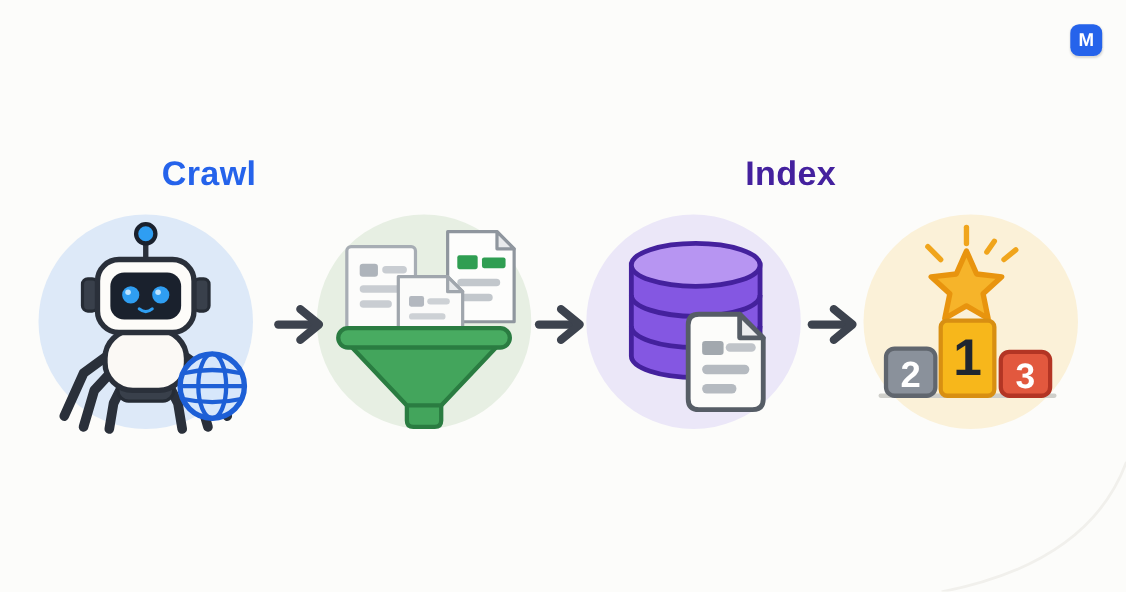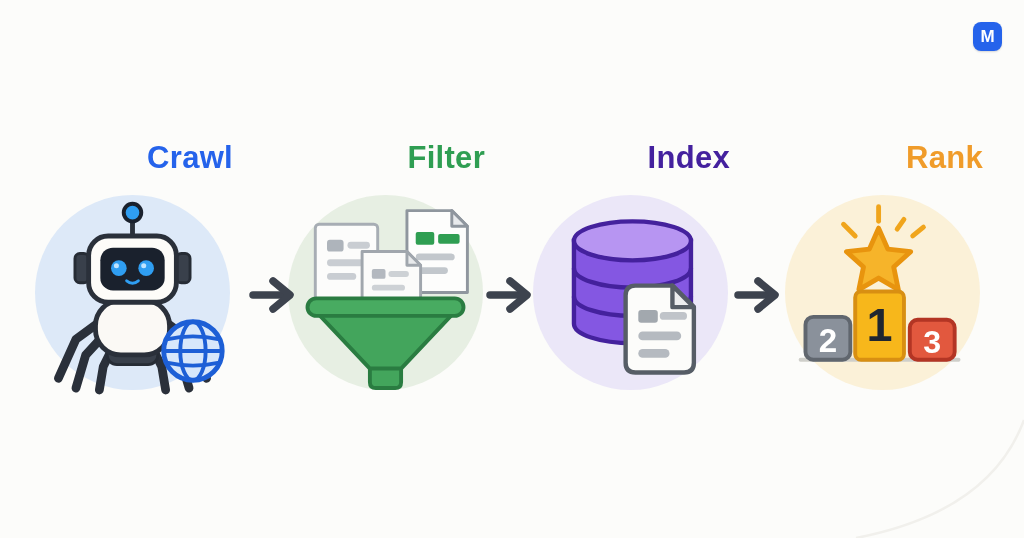--- a/index.html
+++ b/index.html
@@ -10,21 +10,21 @@
   .logo{position:absolute;left:973px;top:22px;width:29px;height:29px;border-radius:8px;
         background:#2563eb;display:flex;align-items:center;justify-content:center;
         box-shadow:0 1px 2px rgba(0,0,0,.15);}
   .logo span{color:#ffffff;font-weight:bold;font-size:17px;line-height:1;}
 
   
   .step-label{position:absolute;top:140px;width:200px;text-align:right;
               font-size:31px;font-weight:bold;letter-spacing:.3px;}
   .lbl-crawl{left:33px;color:#2563eb;}
   .lbl-filter{left:285px;color:#2f9e52;}
-  .lbl-index{left:530px;color:#44219e;}
+  .lbl-index{left:560px;color:#44219e;}
   .lbl-rank{left:783px;color:#f09c2a;}
 
   .circle{position:absolute;top:195px;width:195px;height:195px;border-radius:50%;}
   .c-crawl{left:35px;background:#dde9f8;}
   .c-filter{left:288px;background:#e7efe3;}
   .c-index{left:533px;background:#ebe7f8;}
   .c-rank{left:785px;background:#fbf1d8;}
 
   .icon-svg{position:absolute;left:0;top:0;width:195px;height:195px;overflow:visible;}
 
@@ -40,23 +40,21 @@
 </head>
 <body>
 
 <div class="canvas">
 
   <div class="logo">
     <span>M</span>
   </div>
 
   <div class="step-label lbl-crawl">Crawl</div>
-  <div class="step-label lbl-filter">Filter</div>
   <div class="step-label lbl-index">Index</div>
-  <div class="step-label lbl-rank">Rank</div>
 
   <div class="circle c-crawl">
     <svg class="icon-svg" viewBox="0 0 200 200">
 
       <g fill="none" stroke="#2a303a" stroke-width="9" stroke-linecap="round" stroke-linejoin="round">
         <path d="M72,126 L42,148 L24,188"></path>
         <path d="M76,138 L52,164 L42,198"></path>
         <path d="M84,148 L70,176 L66,200"></path>
         <path d="M128,126 L158,148 L176,188"></path>
         <path d="M124,138 L148,164 L158,198"></path>

